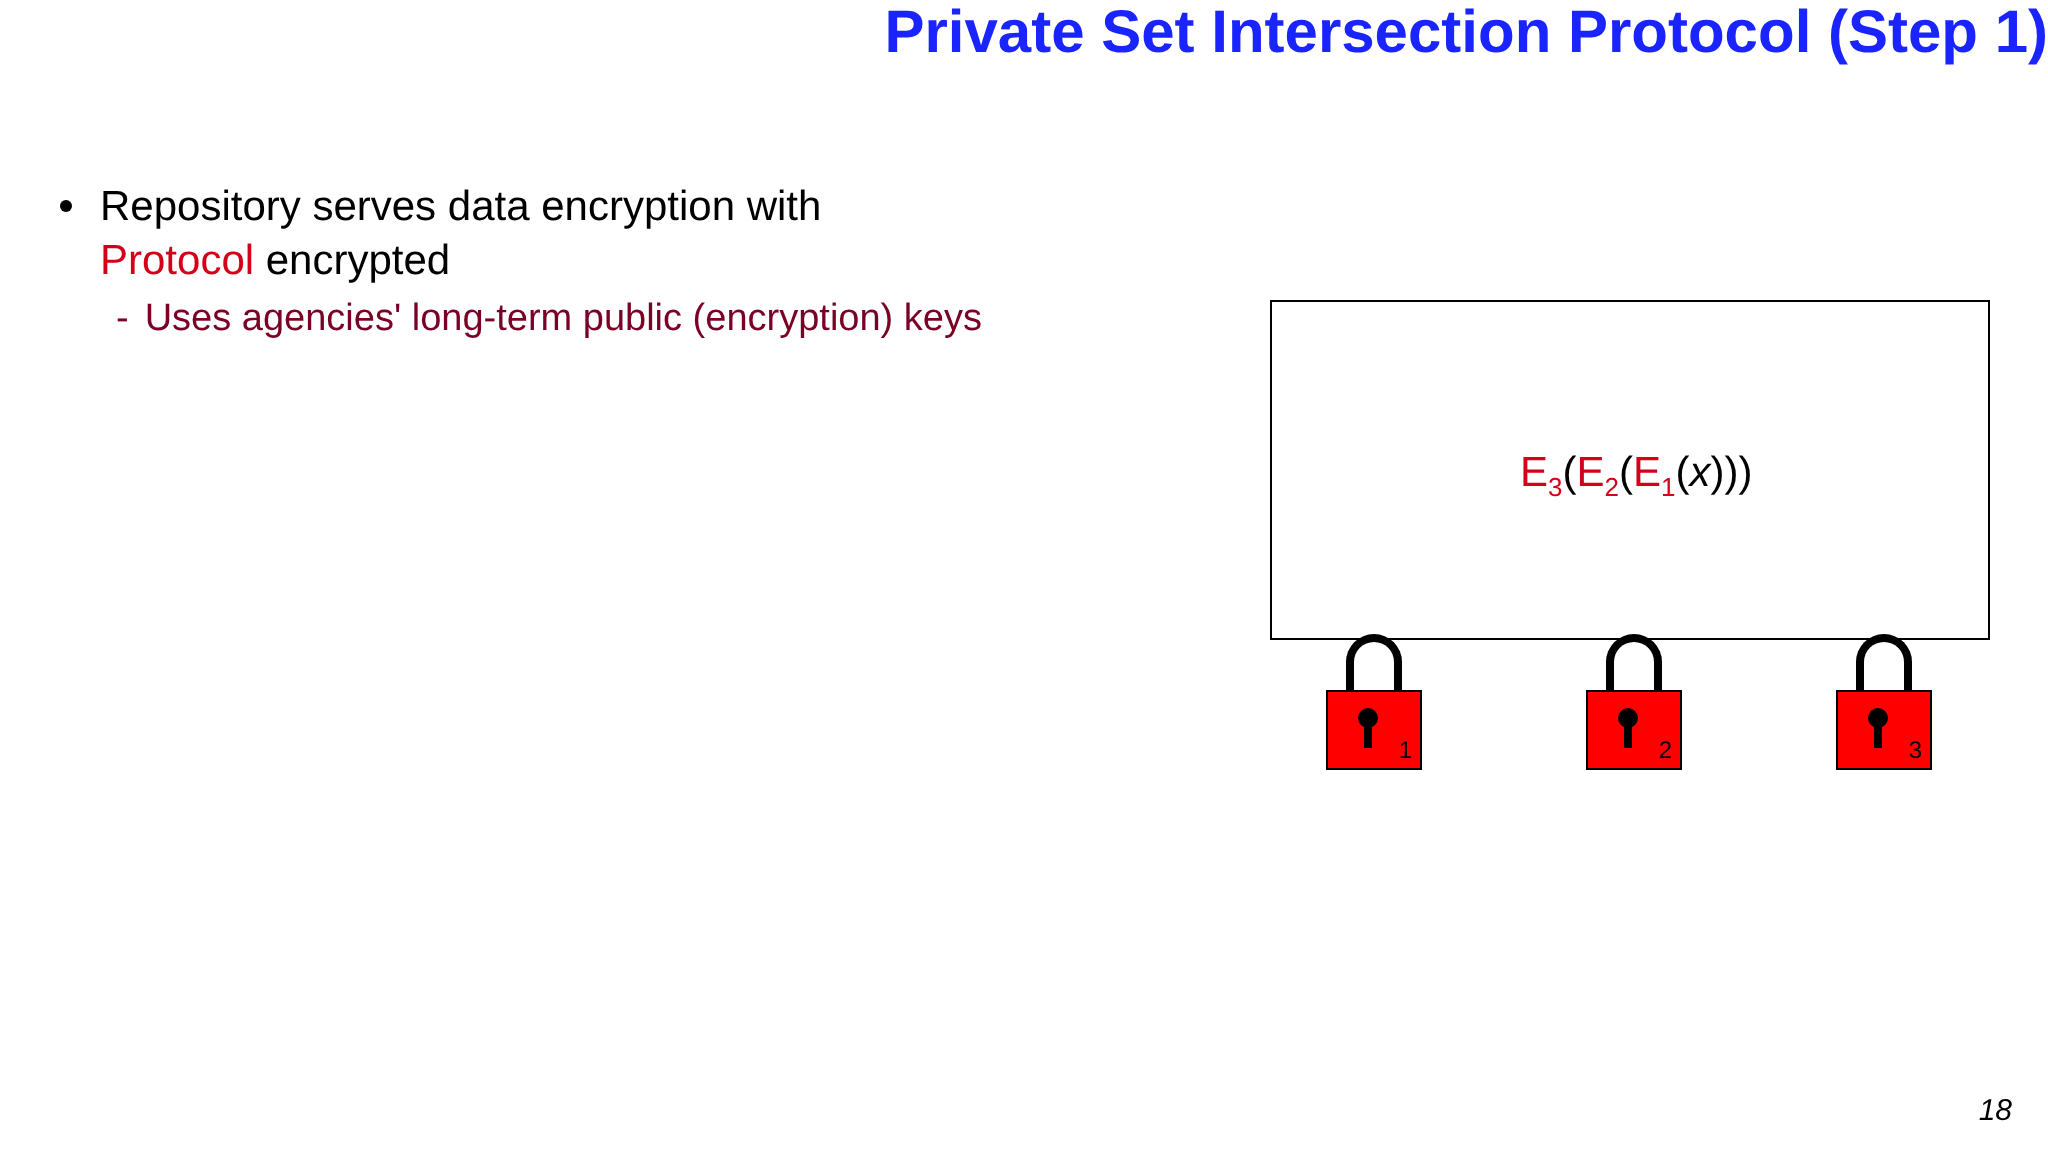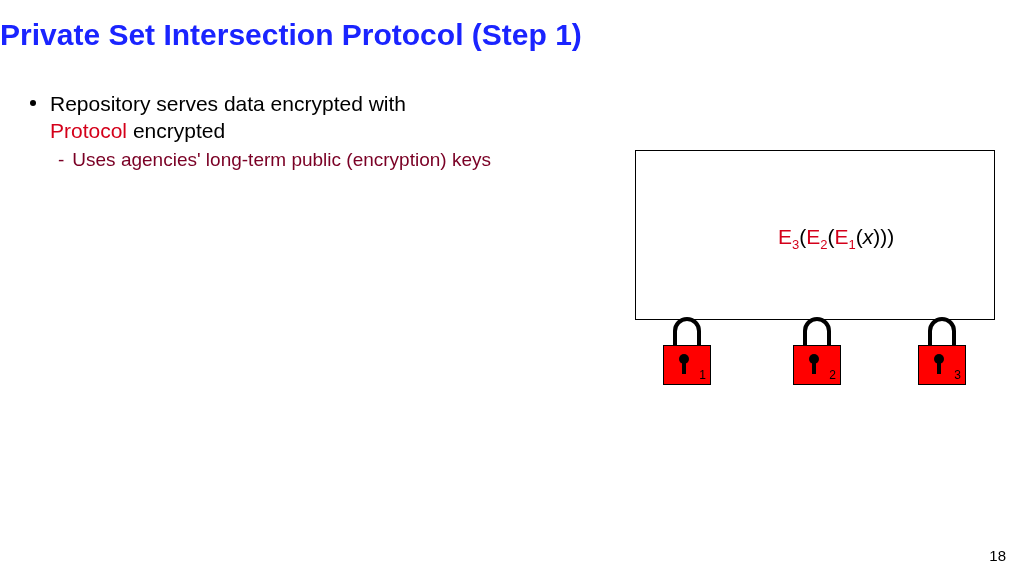--- a/index.html
+++ b/index.html
@@ -9,22 +9,21 @@
     height: 576px;
     font-family: Arial, Helvetica, sans-serif;
     background: #fff;
     overflow: hidden;
     position: relative;
   }
   .title {
     color: #1a24ff;
     font-size: 30px;
     font-weight: bold;
-    text-align: left;
-    padding-top: 18px;
+    text-align: right;
   }
   .content {
     position: absolute;
     left: 30px;
     top: 90px;
     width: 600px;
   }
   .bullet-row {
     display: flex;
     align-items: flex-start;
@@ -66,21 +65,21 @@
     position: absolute;
     left: 635px;
     top: 150px;
     width: 360px;
     height: 170px;
     border: 1.5px solid #000;
     box-sizing: border-box;
   }
   .expr {
     position: absolute;
-    left: 778px;
+    left: 760px;
     top: 225px;
     font-size: 21px;
     color: #d4001a;
   }
   .expr .sub {
     font-size: 13px;
     vertical-align: sub;
   }
   .expr .x {
     font-style: italic;
@@ -138,32 +137,33 @@
   }
   .lock1 { left: 663px; top: 317px; }
   .lock2 { left: 793px; top: 317px; }
   .lock3 { left: 918px; top: 317px; }
   .pagenum {
     position: absolute;
     right: 18px;
     bottom: 12px;
     font-size: 15px;
     color: #000;
+    font-style: italic;
   }
 </style>
 </head>
 <body>
 
 <div class="title">Private Set Intersection Protocol (Step 1)</div>
 
 <div class="content">
   <div class="bullet-row">
     <div class="bullet-dot"></div>
     <div class="bullet-text">
-      <span>Repository serves data encrypted with </span><br>
+      <span>Repository serves data encryption with </span><br>
       <span class="elgamal">Protocol</span><span> encrypted</span>
     </div>
   </div>
   <div class="sub-row">
     <div class="sub-dash">-</div>
     <div class="sub-text">Uses agencies' long-term public (encryption) keys</div>
   </div>
 </div>
 
 <div class="box"></div>

